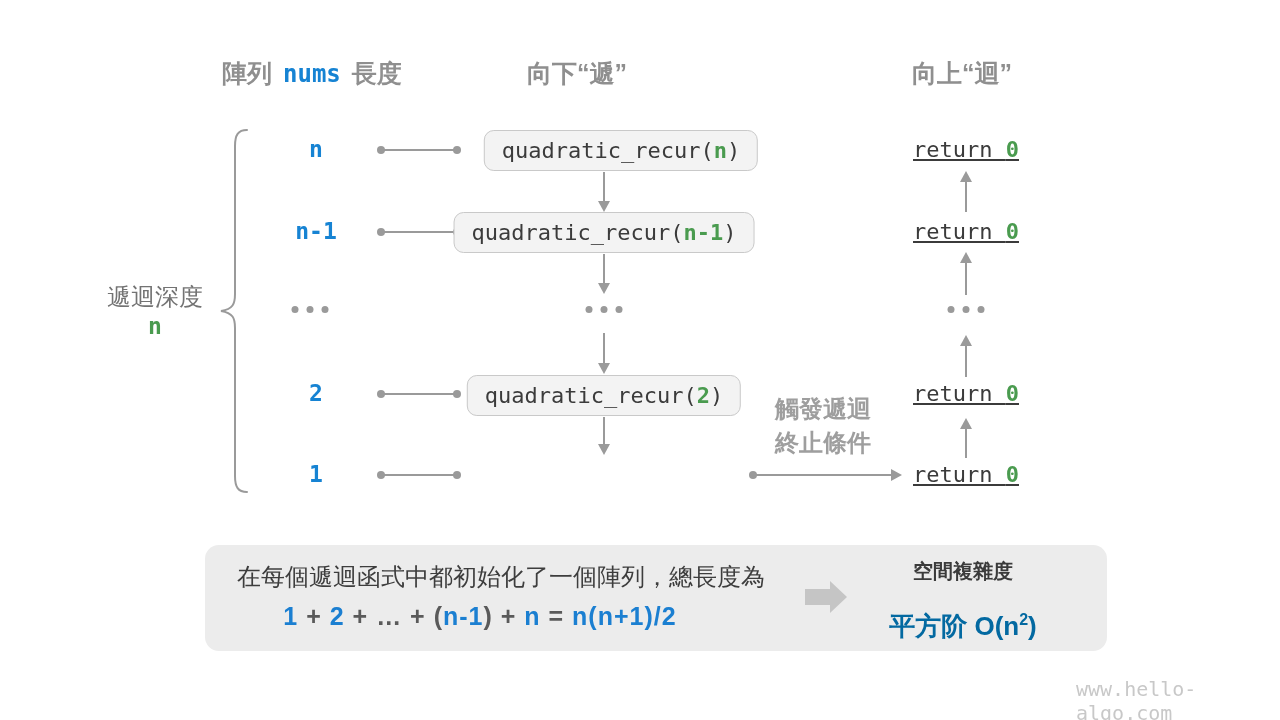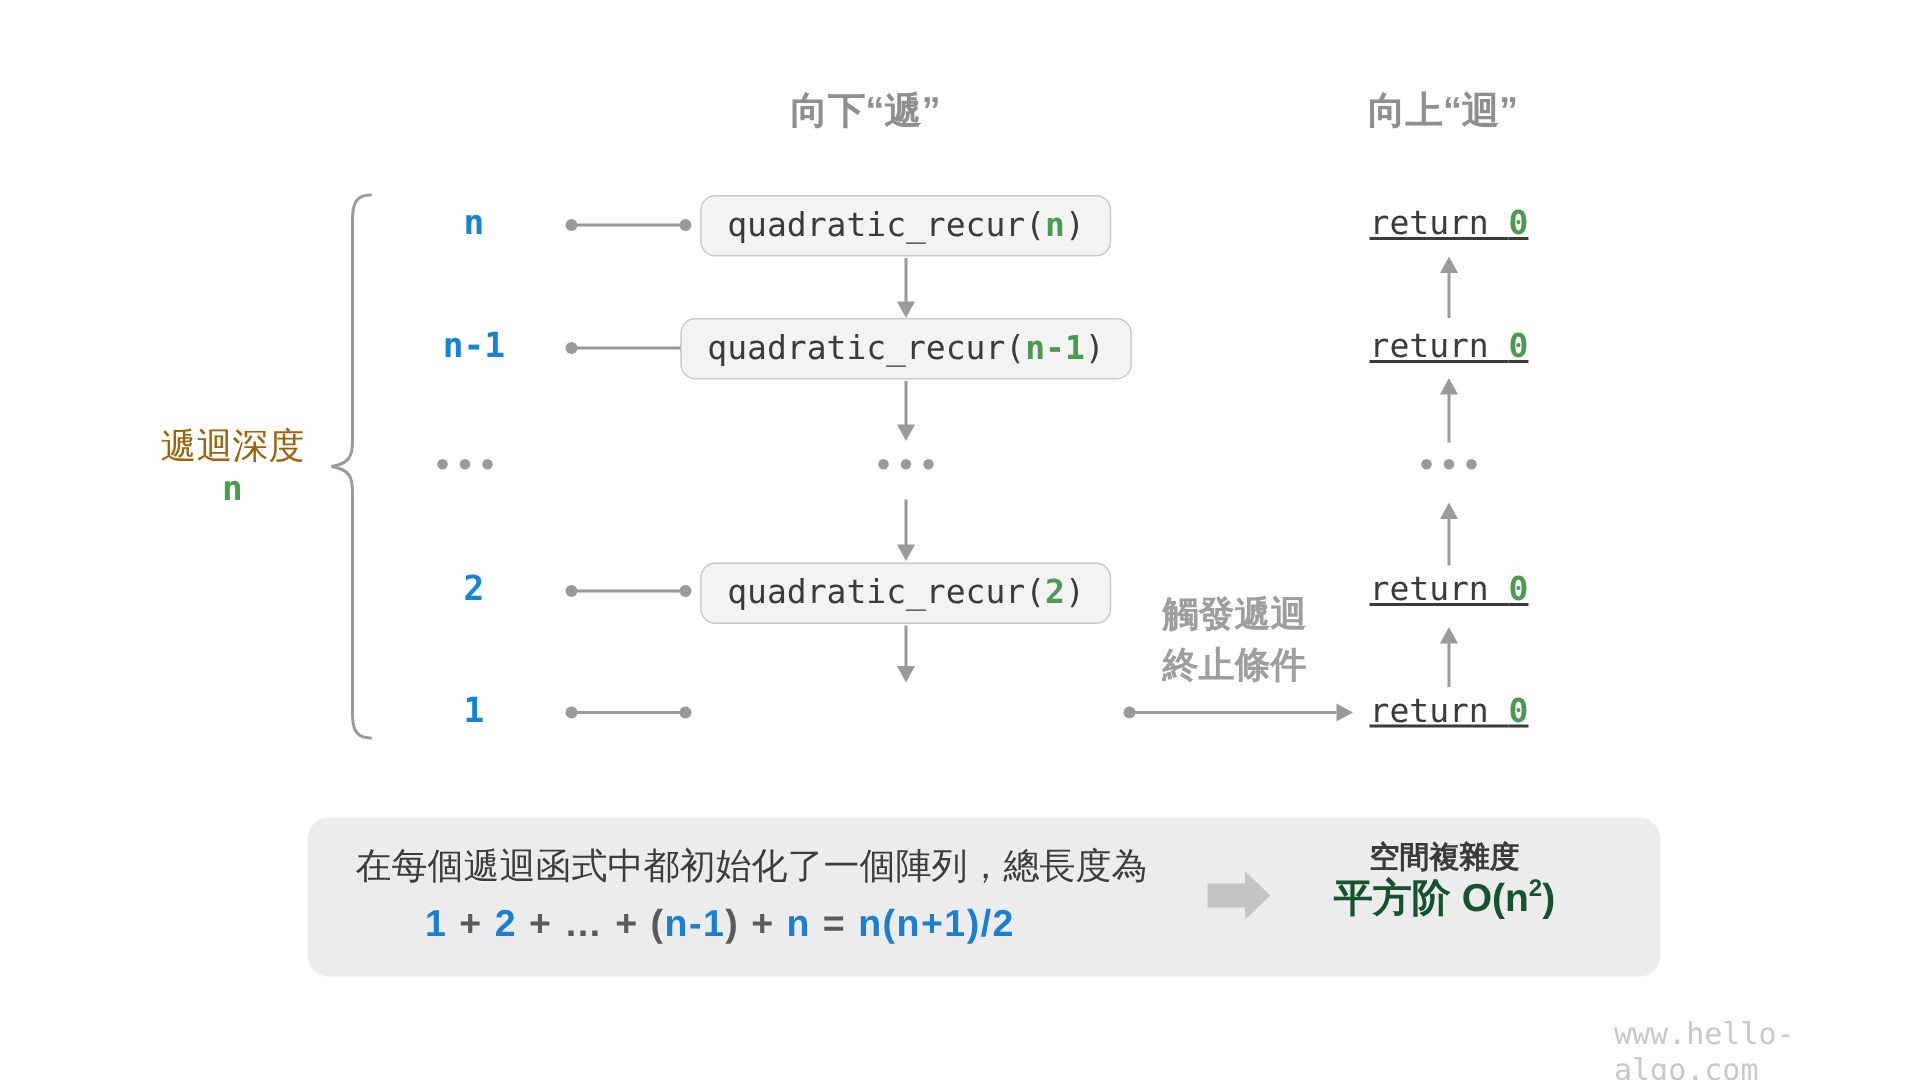--- a/index.html
+++ b/index.html
@@ -8,21 +8,21 @@
     font-family:"Liberation Sans","DejaVu Sans",sans-serif; overflow:hidden;
   }
 
   
   .hdr { position:absolute; top:57px; font-weight:bold; font-size:25px; color:#8f8f8f; white-space:nowrap; }
   .hdr-left { left:222px; display:flex; gap:11px; align-items:baseline; }
   .hdr-left .code { color:#1683d3; font-family:"DejaVu Sans Mono","Liberation Mono",monospace; font-size:24px; }
   .hdr-center { transform:translateX(-50%); }
 
   
-  .depth-title { position:absolute; left:155px; top:281px; transform:translateX(-50%); font-size:24px; color:#a16207; white-space:nowrap; }
+  .depth-title { position:absolute; left:155px; top:281px; transform:translateX(-50%); font-size:24px; color:#737373; white-space:nowrap; }
   .depth-value { position:absolute; left:155px; top:313px; transform:translateX(-50%); font-size:23px; font-weight:bold; color:#4a9b4f; font-family:"DejaVu Sans Mono","Liberation Mono",monospace; }
   .brace { position:absolute; left:213px; top:128px; }
 
   
   .row-label { position:absolute; left:256px; width:120px; text-align:center;
     font-family:"DejaVu Sans Mono","Liberation Mono",monospace; font-weight:bold; font-size:23px; color:#1683d3; }
   .connector { position:absolute; left:381px; width:76px; height:2px; background:#9a9a9a; }
   .connector::before, .connector::after { content:""; position:absolute; width:8px; height:8px; border-radius:50%; background:#9a9a9a; top:-3px; }
   .connector::before { left:-4px; }
   .connector::after { right:-4px; }
@@ -55,42 +55,47 @@
   
   .panel { position:absolute; left:205px; top:545px; width:902px; height:106px; background:#ececec; border-radius:14px; }
   .panel-desc { position:absolute; left:296px; top:16px; transform:translateX(-50%); font-size:24px; color:#3d3d3d; white-space:nowrap; }
   .panel-formula { position:absolute; left:275px; top:57px; transform:translateX(-50%); font-size:25px; font-weight:bold; white-space:pre; letter-spacing:1px; }
   .f-blue { color:#1b7fd1; }
   .f-gray { color:#5a5a5a; }
   .block-arrow-rect { position:absolute; left:600px; top:44px; width:25px; height:16px; background:#c5c5c5; }
   .block-arrow-head { position:absolute; left:625px; top:36px; width:0; height:0;
     border-top:16px solid transparent; border-bottom:16px solid transparent; border-left:17px solid #c5c5c5; }
   .result-title { position:absolute; left:758px; top:13px; transform:translateX(-50%); font-size:20px; font-weight:bold; color:#3b3b3b; white-space:nowrap; }
-  .result-value { position:absolute; left:758px; top:36px; transform:translateX(-50%); font-size:26px; font-weight:bold; color:#14532d; white-space:nowrap; }
+  .result-value { position:absolute; left:758px; top:64px; transform:translateX(-50%); font-size:26px; font-weight:bold; color:#0369a1; white-space:nowrap; }
   .result-value sup { font-size:16px; }
 
   .footer { position:absolute; left:1076px; top:677px; font-family:"DejaVu Sans Mono","Liberation Mono",monospace; font-size:20px; color:#c8c8c8; }
 </style>
 </head>
 <body>
 
 <div class="canvas">
 
+  <div class="hdr hdr-left">
+    <span>陣列</span>
+    <span class="code">nums</span>
+    <span>長度</span>
+  </div>
   <div class="hdr hdr-center" style="left:577px;">向下“遞”</div>
   <div class="hdr hdr-center" style="left:962px;">向上“迴”</div>
 
   <div class="depth-title">遞迴深度</div>
   <div class="depth-value">n</div>
   <svg class="brace" width="42" height="366" viewBox="0 0 42 366">
     <path d="M 34 2 C 25 2 22 7 22 18 L 22 166 C 22 176 20 181 8 183 C 20 185 22 190 22 200 L 22 348 C 22 359 25 364 34 364" fill="none" stroke="#9a9a9a" stroke-width="2" stroke-linecap="round"></path>
   </svg>
 
   <div class="row-label" style="top:136px;">n</div>
   <div class="connector" style="top:149px;"></div>
-  <div class="call-box" style="top:130px;"><span>quadratic_recur(</span><span class="arg">n</span><span>)</span></div>
+  <div class="call-box" style="top:130px;margin-left:17px;"><span>quadratic_recur(</span><span class="arg">n</span><span>)</span></div>
   <div class="return-label" style="top:137px;"><span>return </span><span class="retval">0</span></div>
 
   <div class="row-label" style="top:218px;">n-1</div>
   <div class="connector" style="top:231px;"></div>
   <div class="call-box" style="top:212px;"><span>quadratic_recur(</span><span class="arg">n-1</span><span>)</span></div>
   <div class="return-label" style="top:219px;"><span>return </span><span class="retval">0</span></div>
 
   <div class="dots" style="left:310px;">
       <i></i>
       <i></i>

